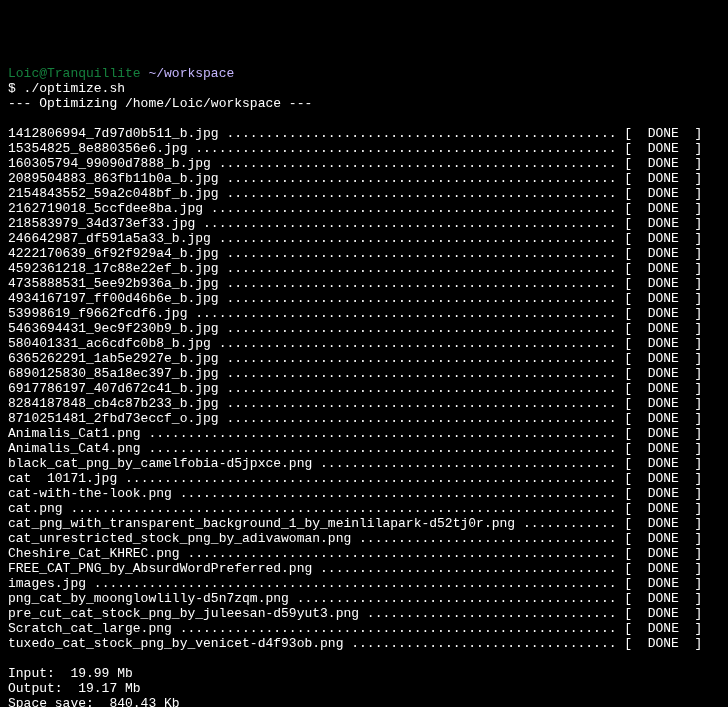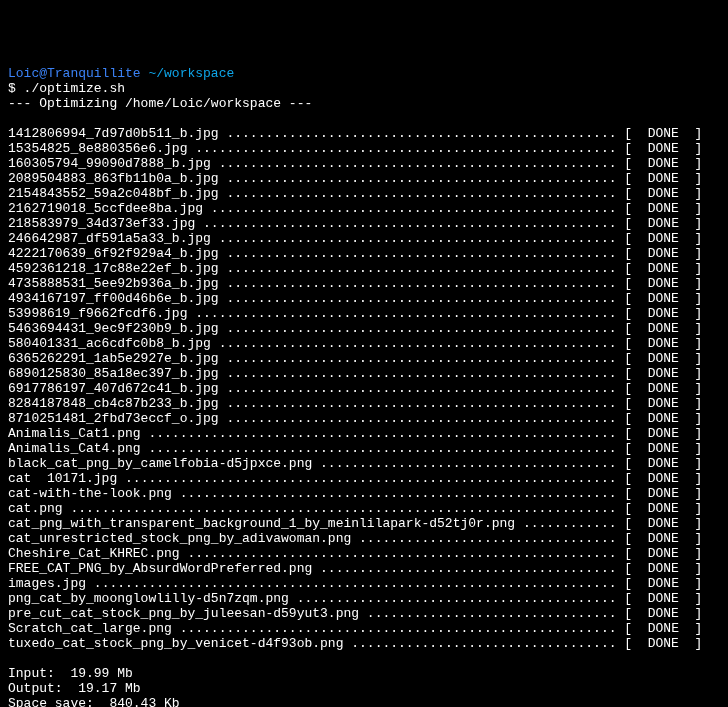--- a/index.html
+++ b/index.html
@@ -12,22 +12,22 @@
       color: #fff;
       font-family: "Courier New", Courier, monospace;
       font-size: 13px;
       line-height: 15px;
       padding: 6px 8px;
       width: 728px;
       height: 707px;
       overflow: hidden;
       white-space: pre;
     }
-    .prompt-user { color: #3b82f6; }
-    .prompt-path { color: #0ea5e9; }
+    .prompt-user { color: #15803d; }
+    .prompt-path { color: #c4b5fd; }
     .prompt-dollar { color: #ffffff; }
     .line { display: block; }
   </style>
 </head>
 <body>
 
 
 
 <div id="terminal"><div class="line"><span class="prompt-user">Loic@Tranquillite</span><span> </span><span class="prompt-path">~/workspace</span></div><div class="line"><span class="prompt-dollar">$ </span><span>./optimize.sh</span></div><div class="line">--- Optimizing /home/Loic/workspace ---</div><div class="line"> </div><div class="line"><span>1412806994_7d97d0b511_b.jpg </span><span>.................................................. </span><span>[  DONE  ]</span></div><div class="line"><span>15354825_8e880356e6.jpg </span><span>...................................................... </span><span>[  DONE  ]</span></div><div class="line"><span>160305794_99090d7888_b.jpg </span><span>................................................... </span><span>[  DONE  ]</span></div><div class="line"><span>2089504883_863fb11b0a_b.jpg </span><span>.................................................. </span><span>[  DONE  ]</span></div><div class="line"><span>2154843552_59a2c048bf_b.jpg </span><span>.................................................. </span><span>[  DONE  ]</span></div><div class="line"><span>2162719018_5ccfdee8ba.jpg </span><span>.................................................... </span><span>[  DONE  ]</span></div><div class="line"><span>218583979_34d373ef33.jpg </span><span>..................................................... </span><span>[  DONE  ]</span></div><div class="line"><span>246642987_df591a5a33_b.jpg </span><span>................................................... </span><span>[  DONE  ]</span></div><div class="line"><span>4222170639_6f92f929a4_b.jpg </span><span>.................................................. </span><span>[  DONE  ]</span></div><div class="line"><span>4592361218_17c88e22ef_b.jpg </span><span>.................................................. </span><span>[  DONE  ]</span></div><div class="line"><span>4735888531_5ee92b936a_b.jpg </span><span>.................................................. </span><span>[  DONE  ]</span></div><div class="line"><span>4934167197_ff00d46b6e_b.jpg </span><span>.................................................. </span><span>[  DONE  ]</span></div><div class="line"><span>53998619_f9662fcdf6.jpg </span><span>...................................................... </span><span>[  DONE  ]</span></div><div class="line"><span>5463694431_9ec9f230b9_b.jpg </span><span>.................................................. </span><span>[  DONE  ]</span></div><div class="line"><span>580401331_ac6cdfc0b8_b.jpg </span><span>................................................... </span><span>[  DONE  ]</span></div><div class="line"><span>6365262291_1ab5e2927e_b.jpg </span><span>.................................................. </span><span>[  DONE  ]</span></div><div class="line"><span>6890125830_85a18ec397_b.jpg </span><span>.................................................. </span><span>[  DONE  ]</span></div><div class="line"><span>6917786197_407d672c41_b.jpg </span><span>.................................................. </span><span>[  DONE  ]</span></div><div class="line"><span>8284187848_cb4c87b233_b.jpg </span><span>.................................................. </span><span>[  DONE  ]</span></div><div class="line"><span>8710251481_2fbd73eccf_o.jpg </span><span>.................................................. </span><span>[  DONE  ]</span></div><div class="line"><span>Animalis_Cat1.png </span><span>............................................................ </span><span>[  DONE  ]</span></div><div class="line"><span>Animalis_Cat4.png </span><span>............................................................ </span><span>[  DONE  ]</span></div><div class="line"><span>black_cat_png_by_camelfobia-d5jpxce.png </span><span>...................................... </span><span>[  DONE  ]</span></div><div class="line"><span>cat  10171.jpg </span><span>............................................................... </span><span>[  DONE  ]</span></div><div class="line"><span>cat-with-the-look.png </span><span>........................................................ </span><span>[  DONE  ]</span></div><div class="line"><span>cat.png </span><span>...................................................................... </span><span>[  DONE  ]</span></div><div class="line"><span>cat_png_with_transparent_background_1_by_meinlilapark-d52tj0r.png </span><span>............ </span><span>[  DONE  ]</span></div><div class="line"><span>cat_unrestricted_stock_png_by_adivawoman.png </span><span>................................. </span><span>[  DONE  ]</span></div><div class="line"><span>Cheshire_Cat_KHREC.png </span><span>....................................................... </span><span>[  DONE  ]</span></div><div class="line"><span>FREE_CAT_PNG_by_AbsurdWordPreferred.png </span><span>...................................... </span><span>[  DONE  ]</span></div><div class="line"><span>images.jpg </span><span>................................................................... </span><span>[  DONE  ]</span></div><div class="line"><span>png_cat_by_moonglowlilly-d5n7zqm.png </span><span>......................................... </span><span>[  DONE  ]</span></div><div class="line"><span>pre_cut_cat_stock_png_by_juleesan-d59yut3.png </span><span>................................ </span><span>[  DONE  ]</span></div><div class="line"><span>Scratch_cat_large.png </span><span>........................................................ </span><span>[  DONE  ]</span></div><div class="line"><span>tuxedo_cat_stock_png_by_venicet-d4f93ob.png </span><span>.................................. </span><span>[  DONE  ]</span></div><div class="line"> </div><div class="line">Input:  19.99 Mb</div><div class="line">Output:  19.17 Mb</div><div class="line">Space save:  840.43 Kb</div></div>
 

